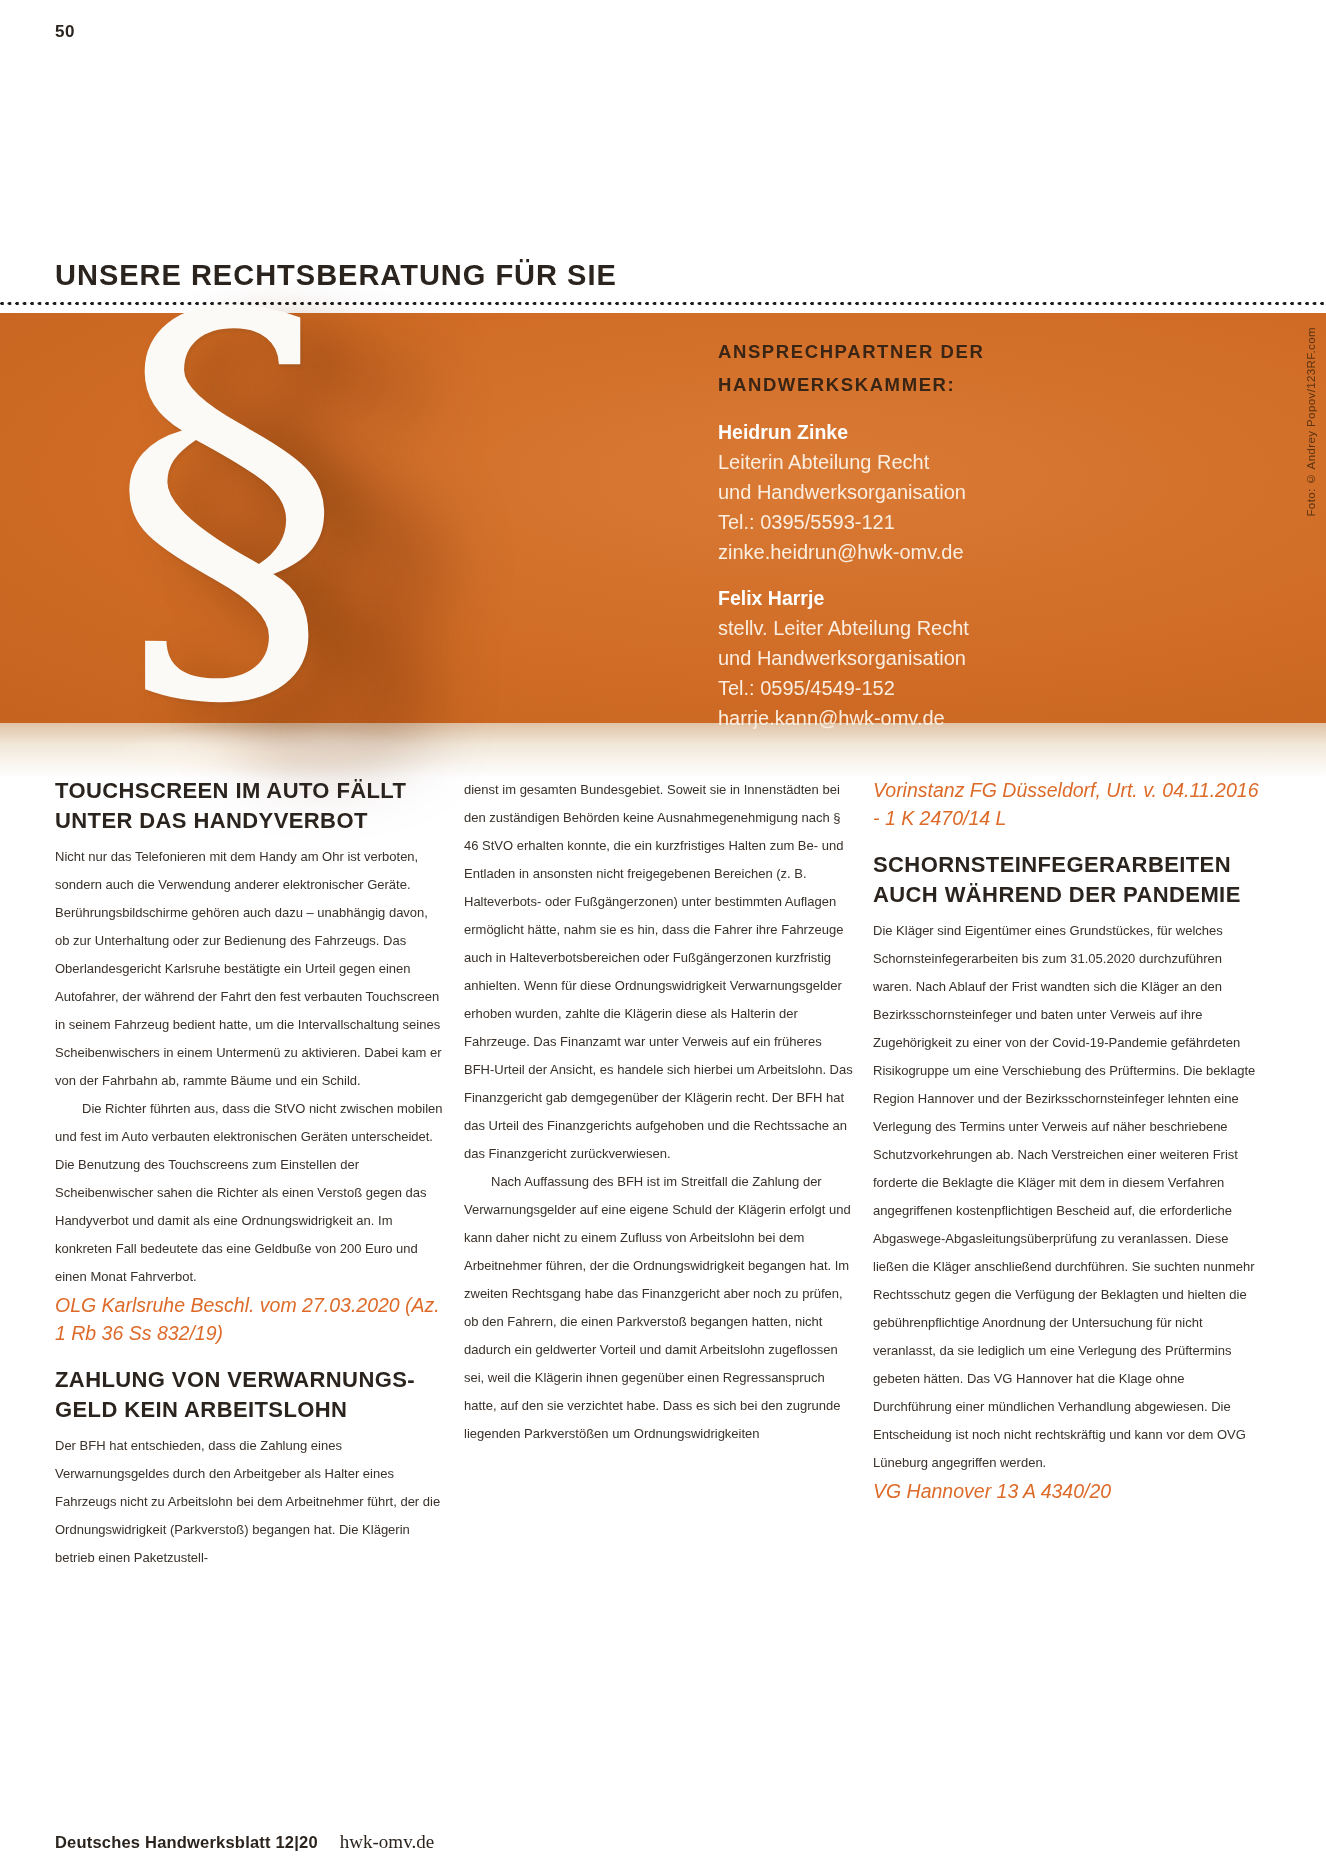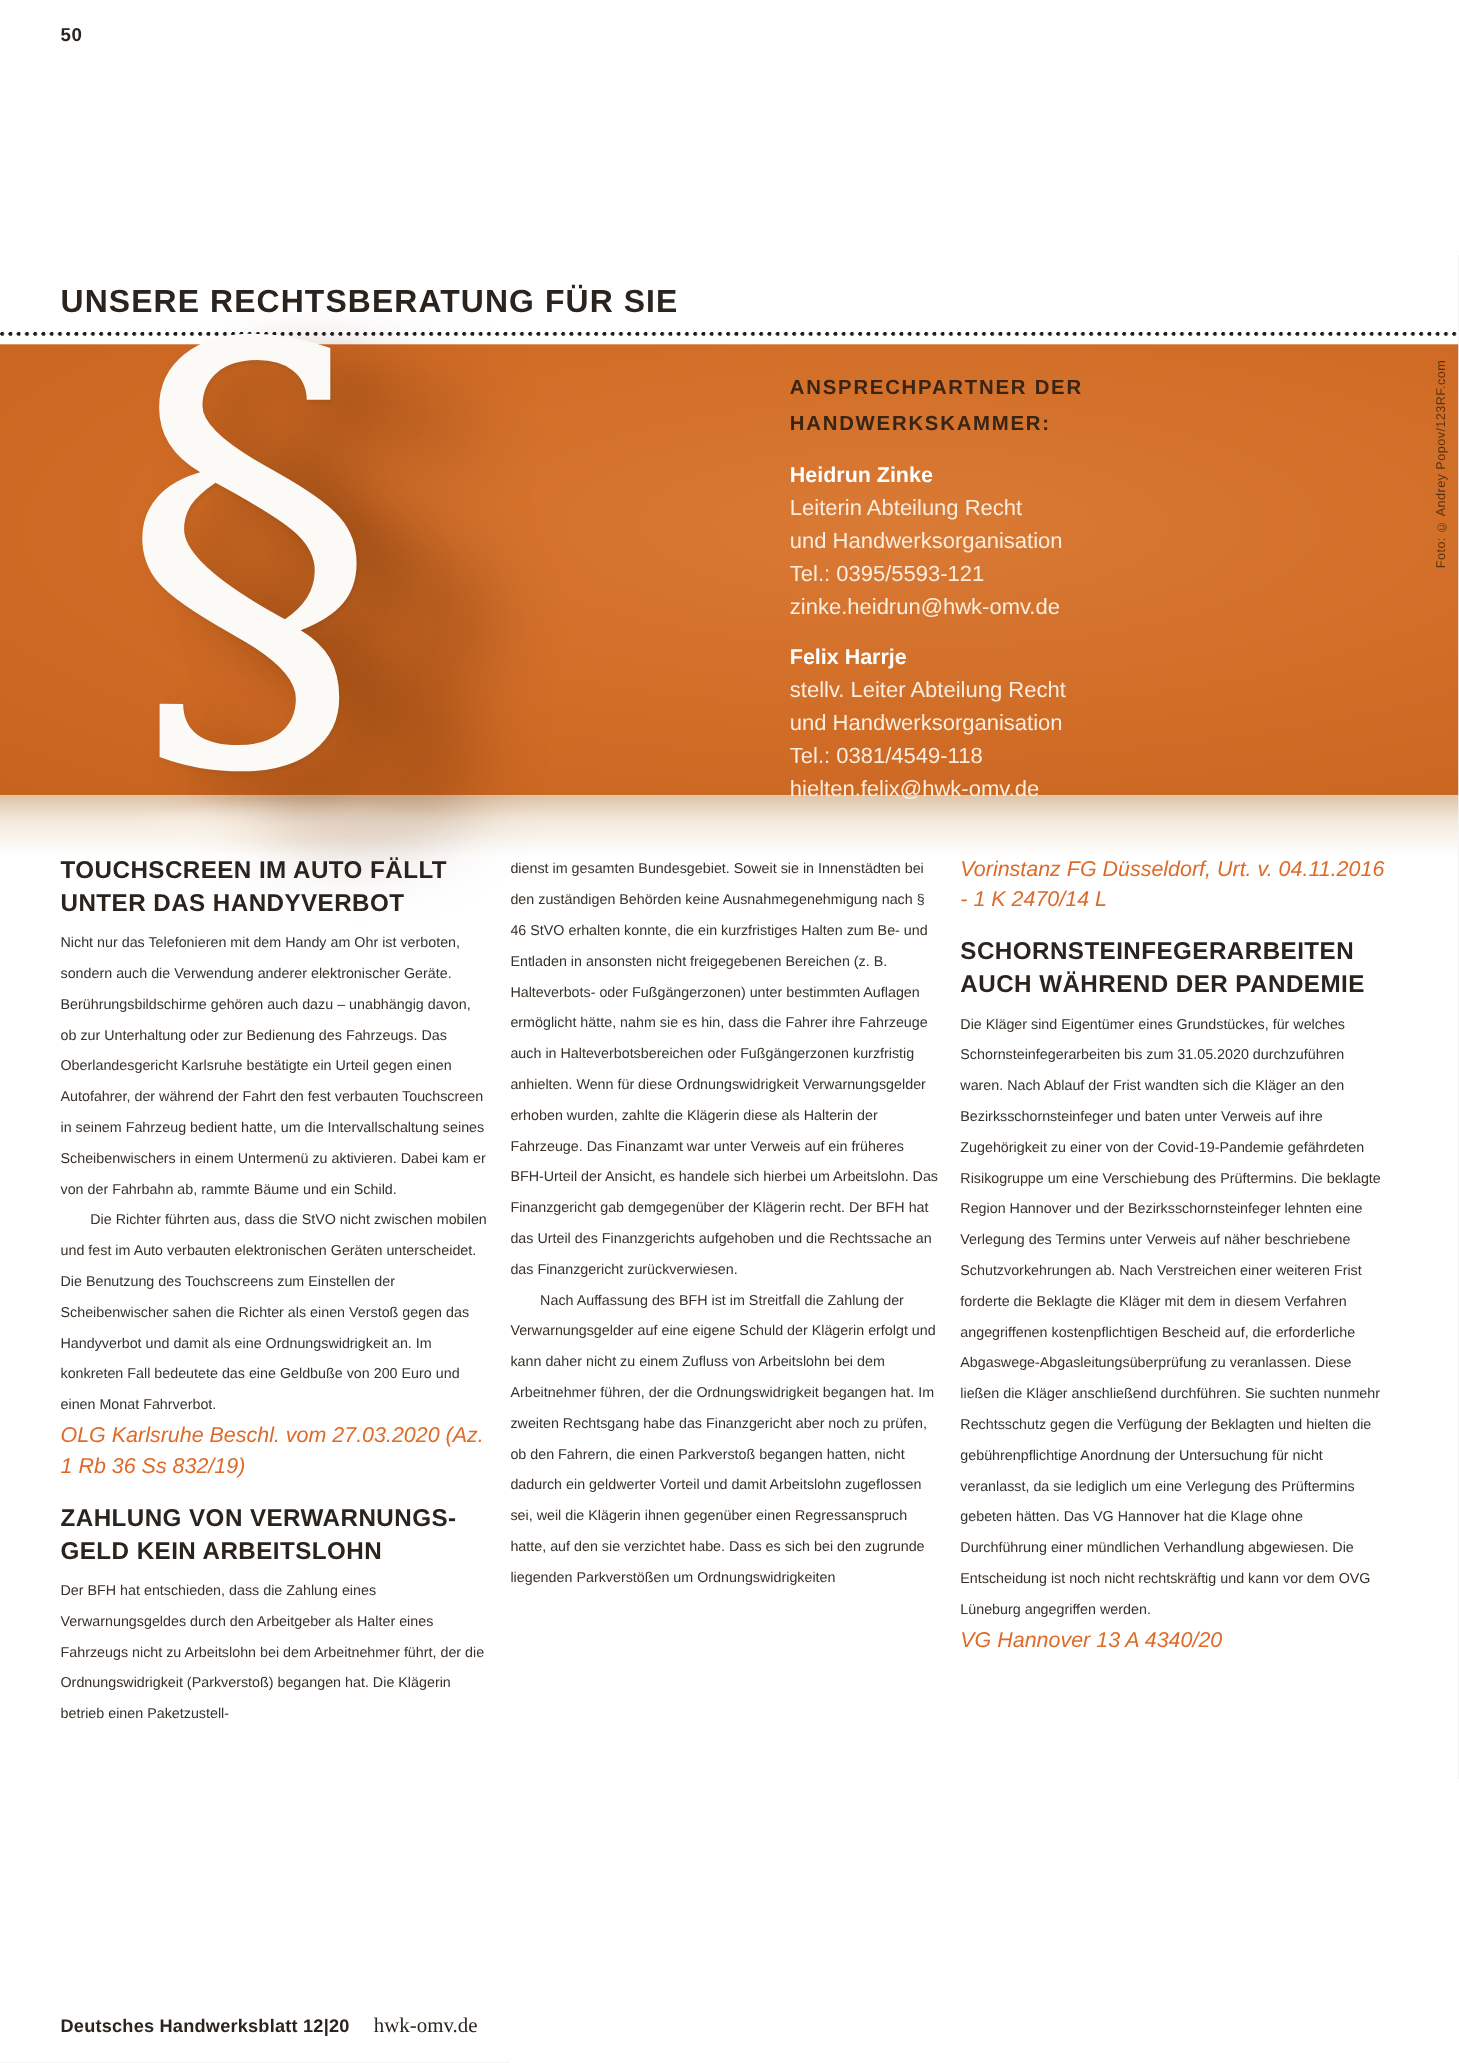--- a/index.html
+++ b/index.html
@@ -124,22 +124,22 @@
         <div class="person-line">Leiterin Abteilung Recht</div>
         <div class="person-line">und Handwerksorganisation</div>
         <div class="person-line">Tel.: 0395/5593-121</div>
         <div class="person-line">zinke.heidrun@hwk-omv.de</div>
       </div>
 
       <div class="contact-person">
         <div class="person-name">Felix Harrje</div>
         <div class="person-line">stellv. Leiter Abteilung Recht</div>
         <div class="person-line">und Handwerksorganisation</div>
-        <div class="person-line">Tel.: 0381/4549-118</div>
-        <div class="person-line">hielten.felix@hwk-omv.de</div>
+        <div class="person-line">Tel.: 0595/4549-152</div>
+        <div class="person-line">harrje.kann@hwk-omv.de</div>
       </div>
     </div>
 
     <div class="photo-credit">Foto: © Andrey Popov/123RF.com</div>
   </div>
 
   <div class="articles">
 
     <div class="col">
       <h2 class="art-heading">TOUCHSCREEN IM AUTO FÄLLT UNTER DAS HANDYVERBOT</h2>

